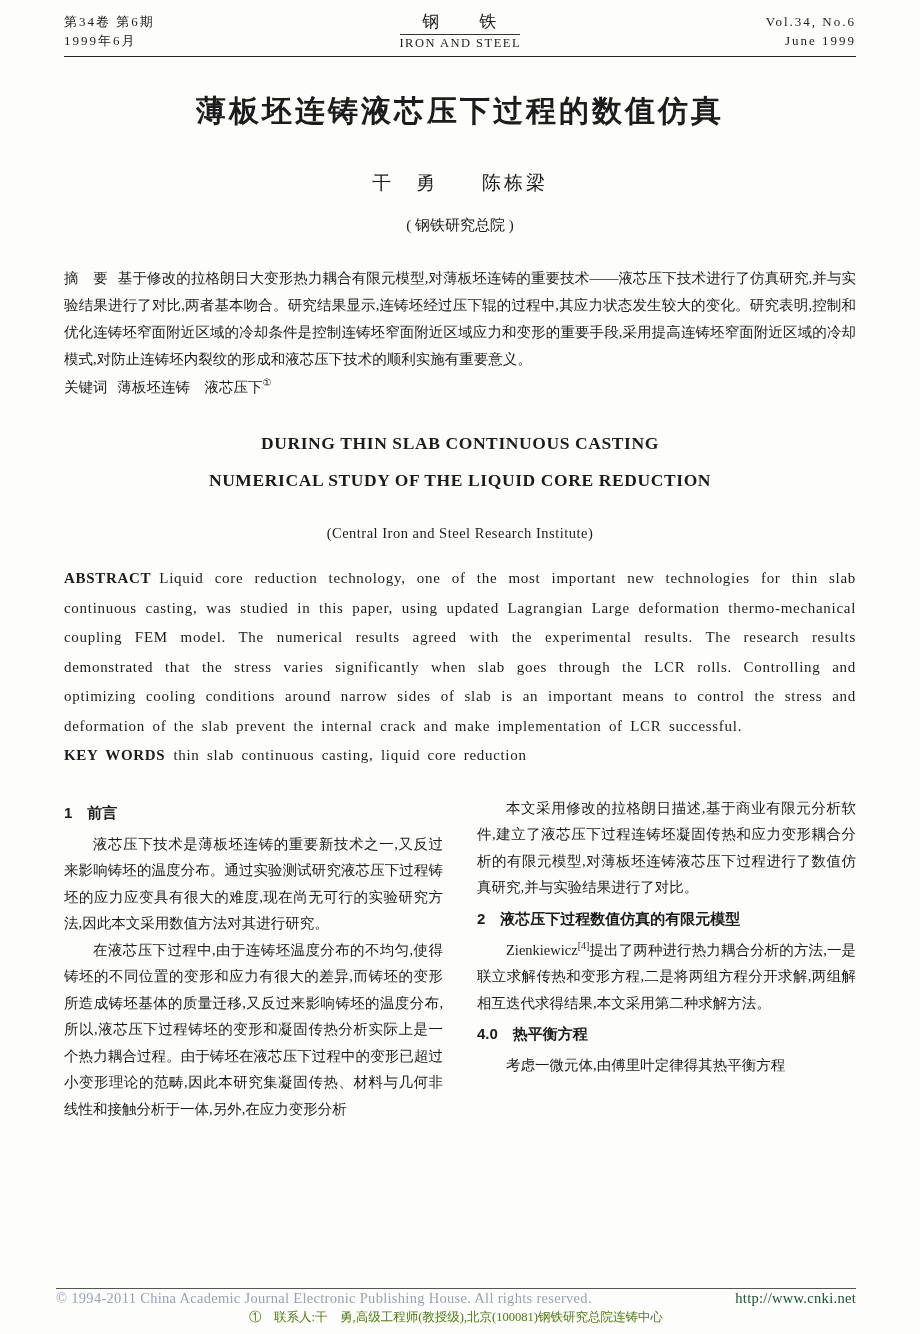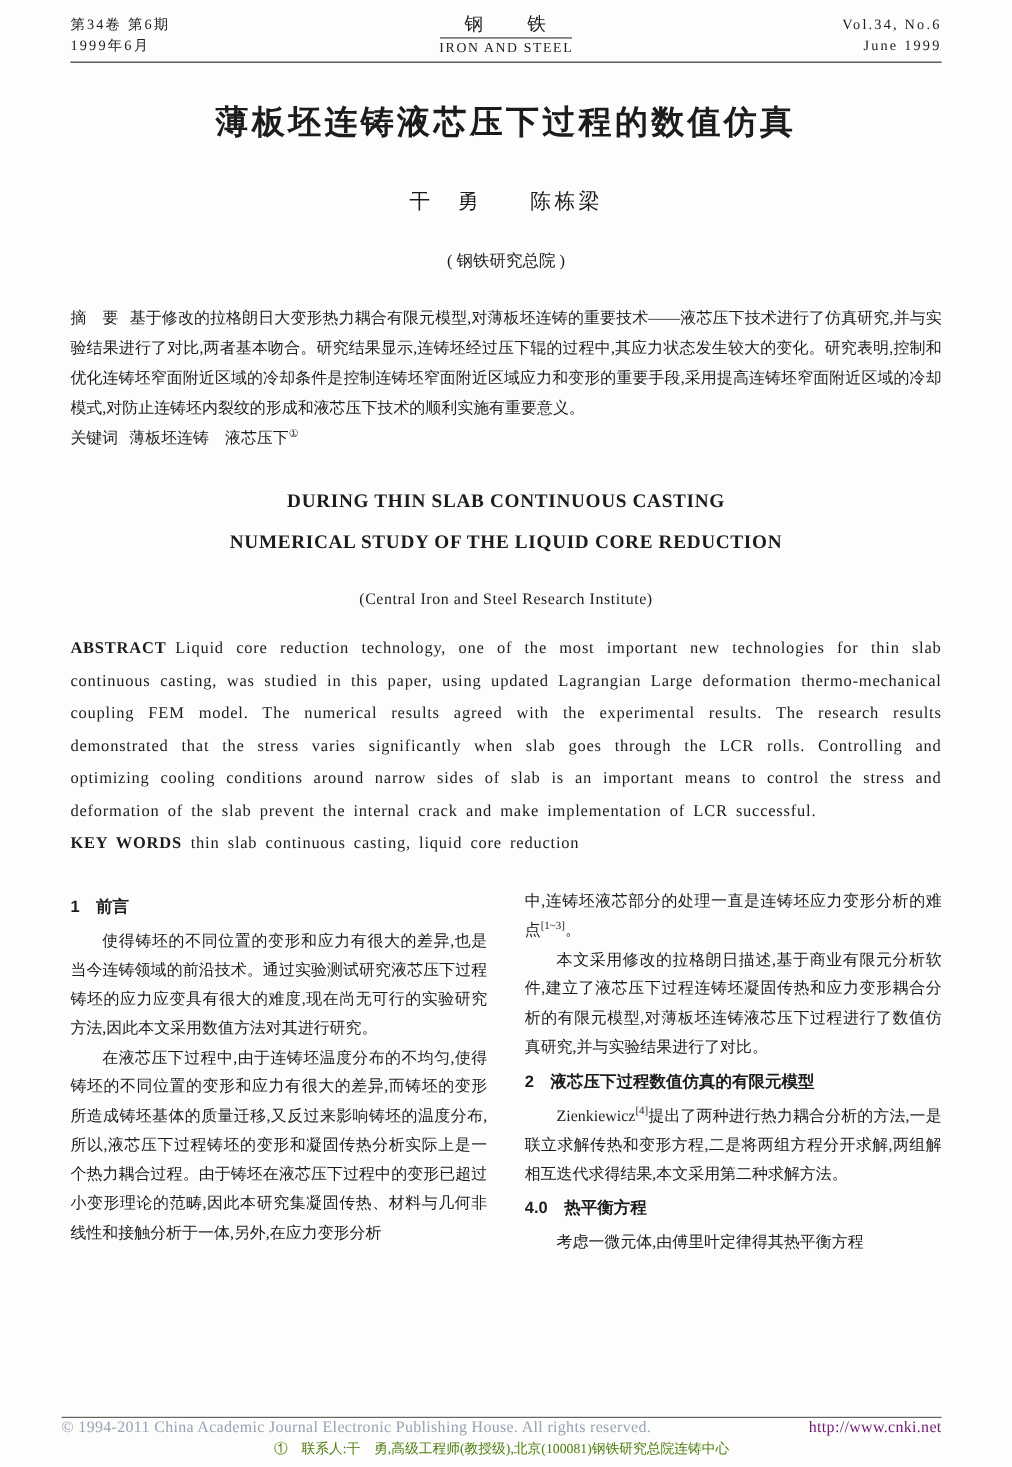--- a/index.html
+++ b/index.html
@@ -19,21 +19,21 @@
   .hdr-side { font-size:13px; line-height:19px; letter-spacing:2px; }
   .hdr-right { text-align:right; }
   .hdr-center { text-align:center; }
   .journal-cn { font-size:17px; letter-spacing:2px; line-height:20px; }
   .journal-divider { width:120px; border-top:1px solid #333; margin:2px auto 1px auto; }
   .journal-en { font-size:12.5px; letter-spacing:1.5px; }
   .header-rule { border:none; border-top:1.5px solid #222; margin-top:5px; }
   
   .article-title { text-align:center; font-size:30px; font-weight:bold; letter-spacing:3px; margin-top:34px; font-family:"Liberation Sans","DejaVu Sans",sans-serif; }
   .authors-cn { text-align:center; font-size:19px; letter-spacing:3px; margin-top:38px; }
-  .affiliation-cn { text-align:center; font-size:15px; margin-top:32px; }
+  .affiliation-cn { text-align:center; font-size:15px; margin-top:20px; }
   .abstract-cn { margin-top:30px; font-size:14.5px; line-height:27px; text-align:justify; }
   .label-cn { font-weight:normal; font-family:"Liberation Sans","DejaVu Sans",sans-serif; margin-right:10px; }
   .keywords-cn { font-size:14.5px; line-height:27px; margin-top:1px; }
   sup { font-size:10px; line-height:0; }
   
   .title-en { text-align:center; font-weight:bold; font-size:17.5px; line-height:37px; letter-spacing:0.6px; margin-top:24px; }
   .authors-en { text-align:center; font-size:15px; letter-spacing:1px; margin-top:20px; }
   .affiliation-en { text-align:center; font-size:14.5px; letter-spacing:0.5px; margin-top:26px; }
   .abstract-en { margin-top:22px; font-size:15px; line-height:29.5px; text-align:justify; letter-spacing:0.7px; word-spacing:3px; }
   .label-en { font-weight:bold; margin-right:8px; }
@@ -41,21 +41,21 @@
   
   .columns { display:flex; gap:34px; margin-top:24px; }
   .col { flex:1; min-width:0; font-size:14.5px; line-height:26.5px; text-align:justify; }
   .sec-h { font-weight:bold; font-size:15px; font-family:"Liberation Sans","DejaVu Sans",sans-serif; margin:6px 0 6px 0; line-height:24px; }
   .col p { text-indent:2em; }
   .col p.noindent { text-indent:0; }
   
   .footer { position:absolute; left:56px; right:64px; bottom:8px;text-align:center; }
   .foot-rule { border:none; border-top:1px solid #555; margin-bottom:1px; }
   .watermark { display:flex; justify-content:space-between; align-items:baseline; color:#98a2b5; font-size:14.5px; letter-spacing:0.3px; white-space:nowrap; }
-  .watermark .wm-url { color:#701a75; margin-left:12px; }
+  .watermark .wm-url { color:#14532d; margin-left:12px; }
   .footnote { color:#4d7c0f; font-size:12.5px; line-height:17px; margin-top:2px; }
 </style>
 </head>
 <body>
 
 <div class="page">
 
   <div class="hdr">
     <div class="hdr-side">
       <div>第34卷 第6期</div>
@@ -93,25 +93,24 @@
   <div class="abstract-en">
     <span class="label-en">ABSTRACT</span><span>Liquid core reduction technology, one of the most important new technologies for thin slab continuous casting, was studied in this paper, using updated Lagrangian Large deformation thermo-mechanical coupling FEM model. The numerical results agreed with the experimental results. The research results demonstrated that the stress varies significantly when slab goes through the LCR rolls. Controlling and optimizing cooling conditions around narrow sides of slab is an important means to control the stress and deformation of the slab prevent the internal crack and make implementation of LCR successful.</span>
   </div>
   <div class="keywords-en">
     <span class="label-en">KEY WORDS</span><span>thin slab continuous casting, liquid core reduction</span>
   </div>
 
   <div class="columns">
     <div class="col">
       <div class="sec-h">1　前言</div>
-      <p>使得铸坯的不同位置的变形和应力有很大的差异,也是当今连铸领域的前沿技术。通过实验测试研究液芯压下过程铸坯的应力应变具有很大的难度,现在尚无可行的实验研究方法,因此本文采用数值方法对其进行研究。</p>
+      <p>液芯压下技术是薄板坯连铸的重要新技术之一,又反过来影响铸坯的温度分布。通过实验测试研究液芯压下过程铸坯的应力应变具有很大的难度,现在尚无可行的实验研究方法,因此本文采用数值方法对其进行研究。</p>
       <p>在液芯压下过程中,由于连铸坯温度分布的不均匀,使得铸坯的不同位置的变形和应力有很大的差异,而铸坯的变形所造成铸坯基体的质量迁移,又反过来影响铸坯的温度分布,所以,液芯压下过程铸坯的变形和凝固传热分析实际上是一个热力耦合过程。由于铸坯在液芯压下过程中的变形已超过小变形理论的范畴,因此本研究集凝固传热、材料与几何非线性和接触分析于一体,另外,在应力变形分析</p>
     </div>
     <div class="col">
-      <p class="noindent"><span>中,连铸坯液芯部分的处理一直是连铸坯应力变形分析的难点</span><sup>[1~3]</sup><span>。</span></p>
       <p>本文采用修改的拉格朗日描述,基于商业有限元分析软件,建立了液芯压下过程连铸坯凝固传热和应力变形耦合分析的有限元模型,对薄板坯连铸液芯压下过程进行了数值仿真研究,并与实验结果进行了对比。</p>
       <div class="sec-h">2　液芯压下过程数值仿真的有限元模型</div>
       <p><span>Zienkiewicz</span><sup>[4]</sup><span>提出了两种进行热力耦合分析的方法,一是联立求解传热和变形方程,二是将两组方程分开求解,两组解相互迭代求得结果,本文采用第二种求解方法。</span></p>
       <div class="sec-h">4.0　热平衡方程</div>
       <p>考虑一微元体,由傅里叶定律得其热平衡方程</p>
     </div>
   </div>
 
   <div class="footer">
     <hr class="foot-rule">

